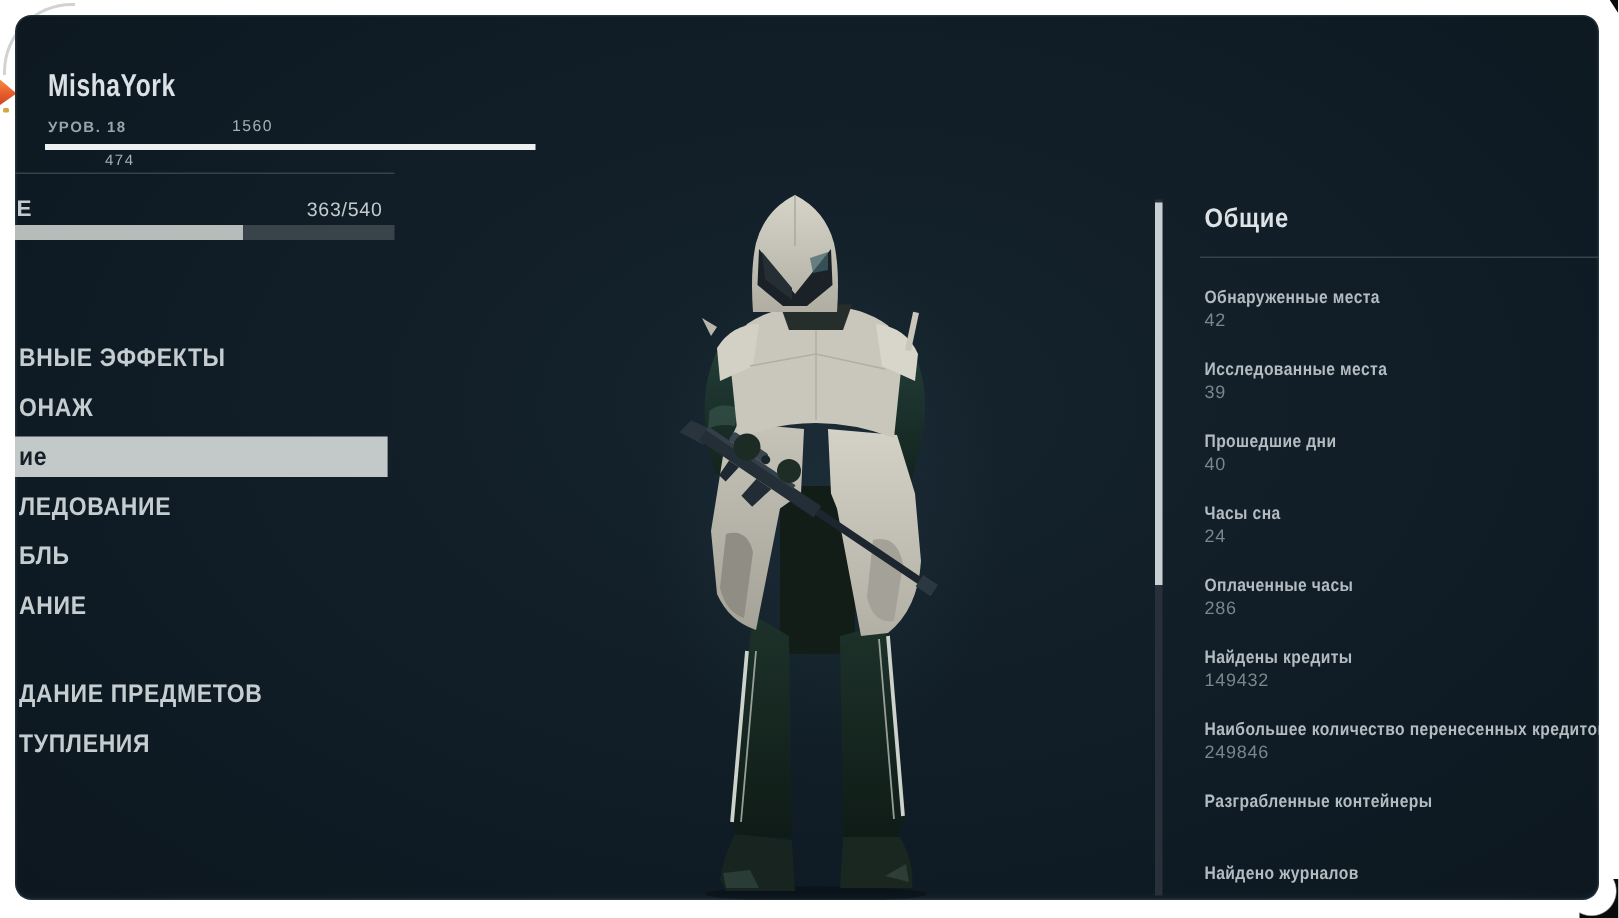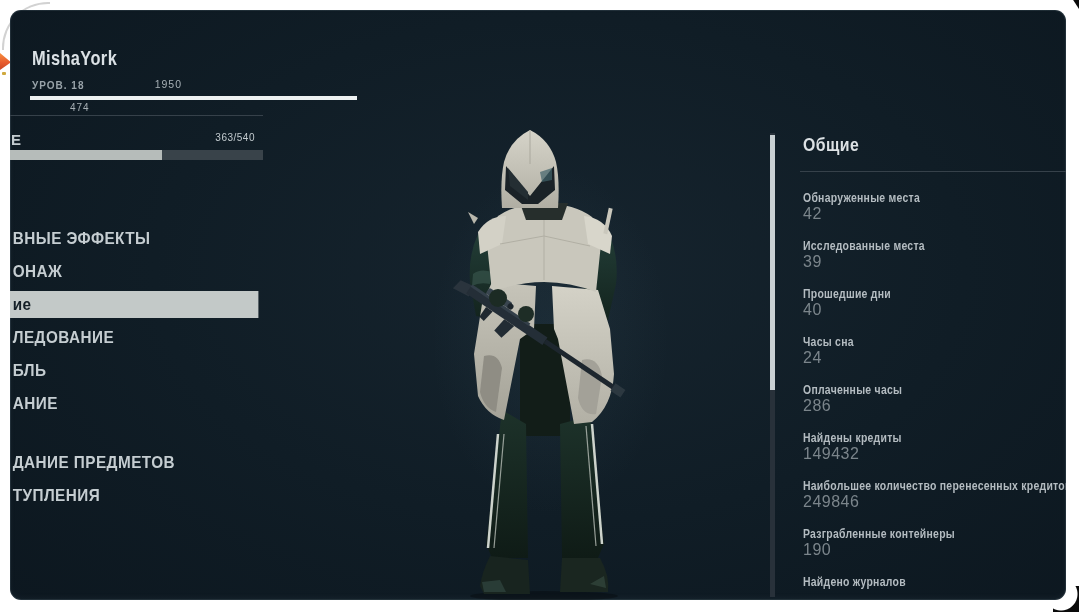--- a/index.html
+++ b/index.html
@@ -36,21 +36,21 @@
     color:#99a3a9;letter-spacing:1px;white-space:nowrap;}
   .xp-total{position:absolute;right:884px;top:68px;font-size:10.5px;color:#a7b0b5;letter-spacing:1px;}
   .xp-track{position:absolute;left:20px;top:88px;width:153px;height:1px;background:#5c666d;}
   .xp-fill{position:absolute;left:20px;top:86px;height:4px;background:#edf1f1;}
   .xp-current{position:absolute;left:60px;top:92px;width:50px;text-align:left;
     font-size:10px;color:#a7b0b5;letter-spacing:1px;}
 
   
   .hp-divider{position:absolute;left:0;top:105px;width:253px;height:1px;background:#36414a;}
   .hp-label{position:absolute;left:1px;top:121px;font-size:15px;font-weight:bold;color:#c3cbcf;}
-  .hp-value{position:absolute;right:811px;top:122px;font-size:10px;color:#c3cbcf;letter-spacing:0.5px;white-space:nowrap;}
+  .hp-value{position:absolute;right:811px;top:122px;font-size:13px;color:#c3cbcf;letter-spacing:0.5px;white-space:nowrap;}
   .hp-bar{position:absolute;left:0;top:140px;width:253px;height:10px;background:#39434a;}
   .hp-fill{height:100%;background:#b6bcba;}
 
   
   .menu{position:absolute;left:0;top:176px;width:260px;margin-top:39px;}
   .menu-item{height:27px;line-height:27px;margin-bottom:6px;padding-left:3px;
     font-size:17px;font-weight:bold;color:#c5cdd1;letter-spacing:0.5px;white-space:nowrap;
     transform:scaleX(0.9);transform-origin:left center;cursor:default;}
   .menu-item.selected{background:#c3c9c8;color:#141f27;width:273px;font-weight:bold;}
 
@@ -58,41 +58,41 @@
   .scrollbar-track{position:absolute;left:760px;top:123px;width:5px;height:464px;background:#28313a;}
   .scrollbar-thumb{position:absolute;left:0;top:2px;width:5px;height:255px;background:#c9d0d3;}
   .panel-title{position:absolute;left:793px;top:125px;font-size:18px;font-weight:bold;
     color:#dde2e5;letter-spacing:0.5px;white-space:nowrap;}
   .panel-title .condense{transform:scaleX(0.88);}
   .panel-divider{position:absolute;left:790px;top:161px;width:266px;height:1px;background:#36414a;}
   .stats{position:absolute;left:793px;top:181px;width:266px;}
   .stat-row{height:48px;}
   .stat-label{display:block;font-size:12px;font-weight:bold;color:#b4bcc1;letter-spacing:0.3px;
     white-space:nowrap;transform:scaleX(0.87);transform-origin:left center;line-height:15px;}
-  .stat-value{font-size:16px;color:#7b858b;letter-spacing:0.5px;line-height:15px;}
+  .stat-value{font-size:12px;color:#7b858b;letter-spacing:0.5px;line-height:15px;}
 
   
   .char-glow{position:absolute;left:370px;top:80px;width:340px;height:500px;
     background:radial-gradient(ellipse 170px 250px at 50% 50%, rgba(95,135,150,0.10), rgba(95,135,150,0) 70%);}
   .char{position:absolute;left:430px;top:114px;}
 </style>
 </head>
 <body>
 
 <div class="corner-tl-arc"></div>
 <div class="corner-tr"></div>
 <div class="corner-br"></div>
 <div class="logo-frag"></div>
 <div class="logo-dot"></div>
 
 <div class="window">
 
   <div class="player-name"><span class="condense">MishaYork</span></div>
   <div class="level-label">УРОВ. 18</div>
-  <div class="xp-total">1950</div>
+  <div class="xp-total">1560</div>
   <div class="xp-track"></div>
   <div class="xp-fill" style="width: 31%;"></div>
   <div class="xp-current">474</div>
 
   <div class="hp-divider"></div>
   <div class="hp-label">Е</div>
   <div class="hp-value">363/540</div>
   <div class="hp-bar">
     <div class="hp-fill" style="width: 60%;"></div>
   </div>
@@ -217,21 +217,20 @@
       <div class="stat-row">
         <span class="stat-label">Найдены кредиты</span>
         <div class="stat-value">149432</div>
       </div>
       <div class="stat-row">
         <span class="stat-label">Наибольшее количество перенесенных кредитов</span>
         <div class="stat-value">249846</div>
       </div>
       <div class="stat-row">
         <span class="stat-label">Разграбленные контейнеры</span>
-        <div class="stat-value">190</div>
       </div>
       <div class="stat-row">
         <span class="stat-label">Найдено журналов</span>
         <div class="stat-value"></div>
       </div>
     </div>
 
 </div>
 
 </body></html>

